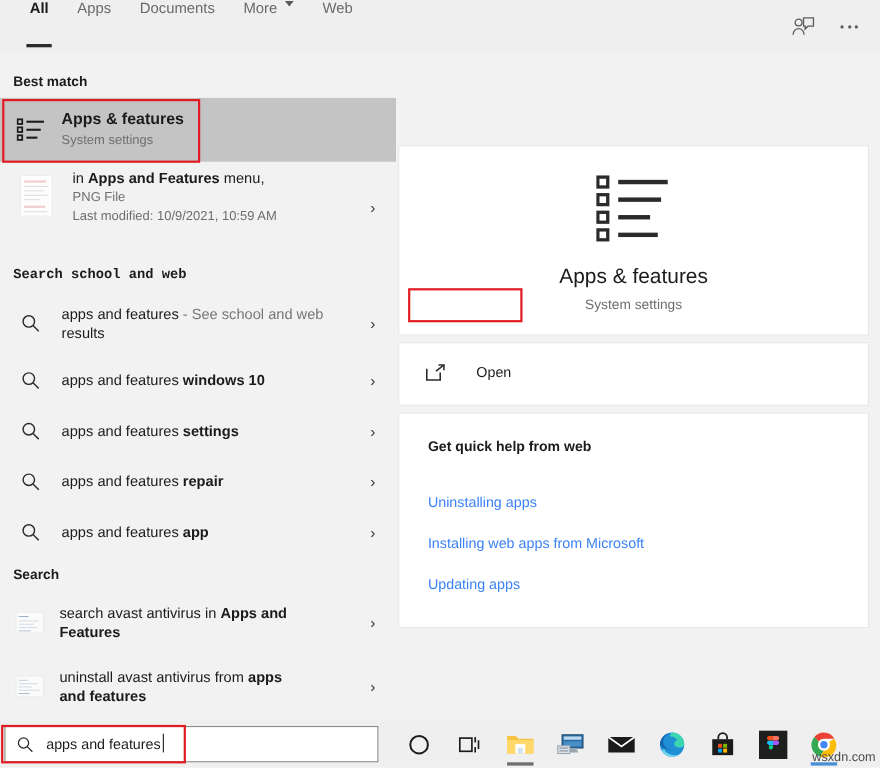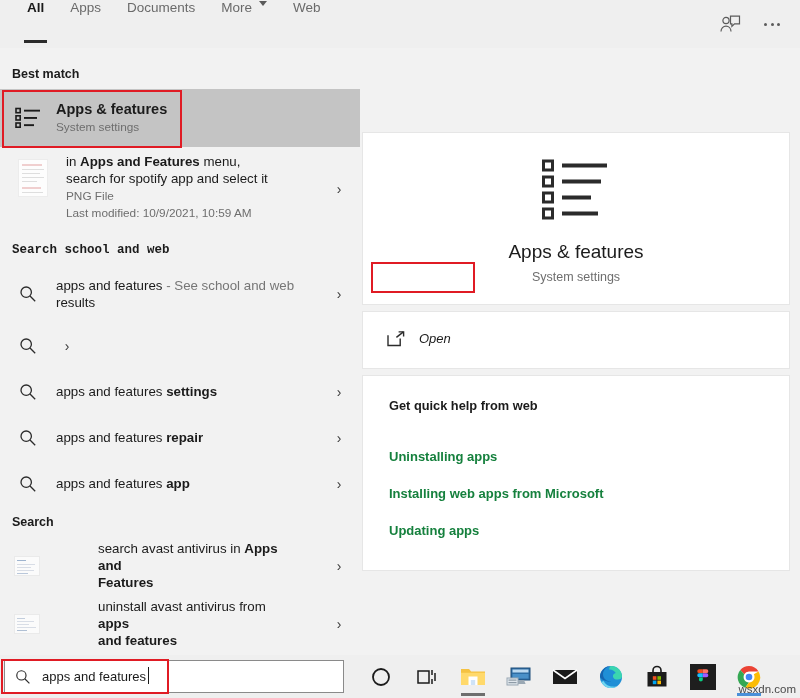--- a/index.html
+++ b/index.html
@@ -143,21 +143,21 @@
     padding-left: 12px;
   }
   .row.bestmatch .rtitle { font-size: 14.5px; font-weight: bold; }
 
   
   .row.pngrow { min-height: 86px; align-items: flex-start; padding-top: 6px; }
   .row.pngrow .ricon { margin-top: 4px; height: 42px; width: 42px; min-width: 42px; }
   .row.pngrow .chev { margin-top: 28px; }
 
   .row.twoline { min-height: 58px; }
-  .row.photorow { min-height: 58px; gap: 44px; }
+  .row.photorow { min-height: 58px; }
   .row.photorow .ricon { width: 30px; min-width: 30px; }
 
   
   .right {
     flex: 1;
     background: #f2f2f2;
     padding: 9px 10px 10px 2px;
     display: flex;
     flex-direction: column;
     min-width: 0;
@@ -176,44 +176,42 @@
 
   .card-action {
     margin-top: 6px;
     padding: 10px 0 12px 12px;
     display: flex;
     align-items: center;
   }
   .openbtn {
     display: flex;
     align-items: center;
-    gap: 14px;
+    gap: 28px;
     padding: 9px 24px 9px 12px;
     cursor: default;
-    font-style: italic;
   }
   .openbtn .olabel { font-size: 13px; color: #1b1b1b; }
 
   .card-help {
     margin-top: 6px;
     flex: 1;
     padding: 22px 0 10px 26px;
   }
   .help-head {
     font-size: 12.8px;
     font-weight: bold;
     color: #1b1b1b;
     margin-bottom: 36px;
   }
   .help-link {
     font-size: 13px;
-    color: #15803d;
+    color: #3b82f6;
     margin-bottom: 22px;
     cursor: default;
-    font-weight: bold;
   }
 
   
   .annot {
     position: absolute;
     border: 2.5px solid #e01b24;
     pointer-events: none;
     z-index: 40;
   }
 
@@ -379,21 +377,20 @@
               <div class="ln" style="top:17px;width:22px;"></div>
               <div class="ln" style="top:21px;width:15px;"></div>
               <div class="lnp" style="top:27px;width:19px;"></div>
               <div class="ln" style="top:32px;width:21px;"></div>
             </div>
           </div>
           <div class="rtext">
             <div class="rtitle">
               <span>in </span><span class="b">Apps and Features</span><span> menu,</span>
             </div>
-            <div class="rtitle">search for spotify app and select it</div>
             <div class="rsub">PNG File</div>
             <div class="rsub">Last modified: 10/9/2021, 10:59 AM</div>
           </div>
           <div class="chev">›</div>
         </div>
 
         <div class="section-head" style="padding-top:10px;font-family:Liberation Mono, monospace;">Search school and web</div>
 
         <div class="row twoline">
           <div class="ricon">
@@ -410,20 +407,25 @@
           </div>
           <div class="chev">›</div>
         </div>
 
         <div class="row">
           <div class="ricon">
             <svg width="18" height="18" viewBox="0 0 18 18">
               <circle cx="7.2" cy="7.2" r="5.2" fill="none" stroke="#2b2b2b" stroke-width="1.3"></circle>
               <line x1="11" y1="11" x2="16.2" y2="16.2" stroke="#2b2b2b" stroke-width="1.3"></line>
             </svg>
+          </div>
+          <div class="rtext">
+            <div class="rtitle">
+              <span>apps and features </span><span class="b">windows 10</span>
+            </div>
           </div>
           <div class="chev">›</div>
         </div>
 
         <div class="row">
           <div class="ricon">
             <svg width="18" height="18" viewBox="0 0 18 18">
               <circle cx="7.2" cy="7.2" r="5.2" fill="none" stroke="#2b2b2b" stroke-width="1.3"></circle>
               <line x1="11" y1="11" x2="16.2" y2="16.2" stroke="#2b2b2b" stroke-width="1.3"></line>
             </svg>

